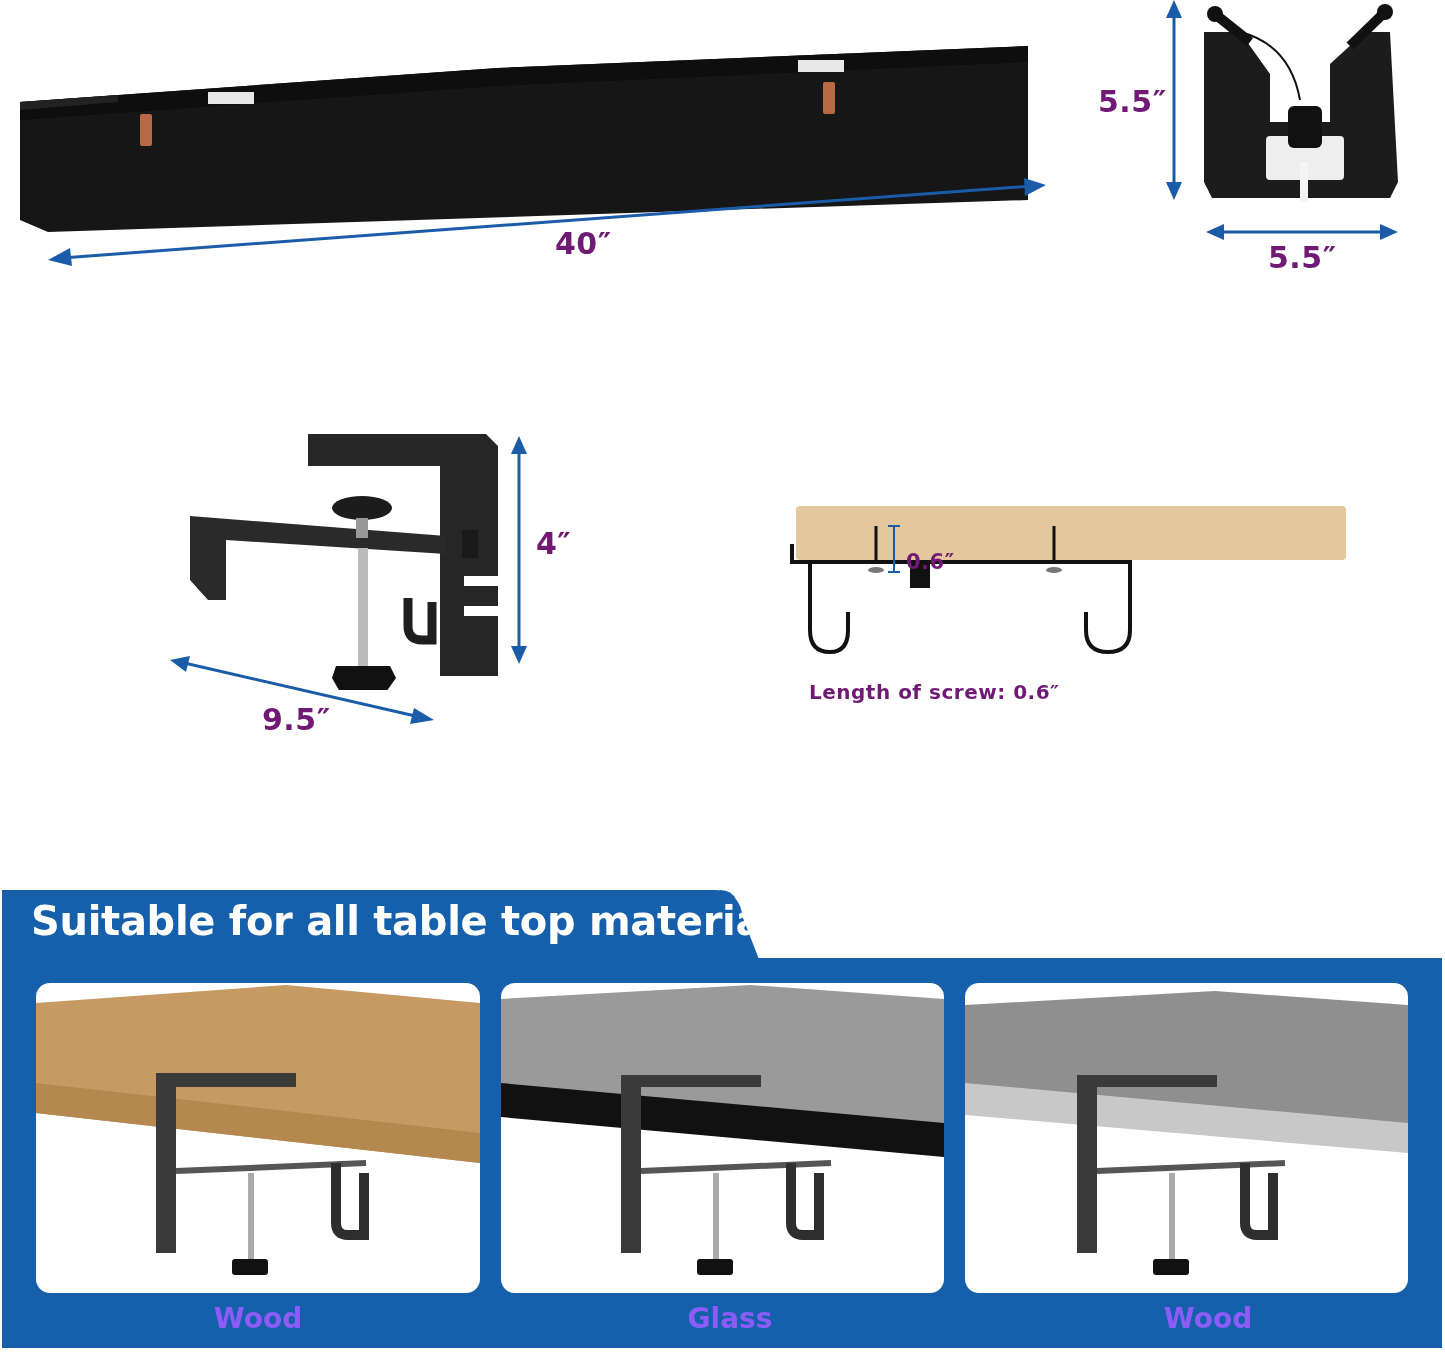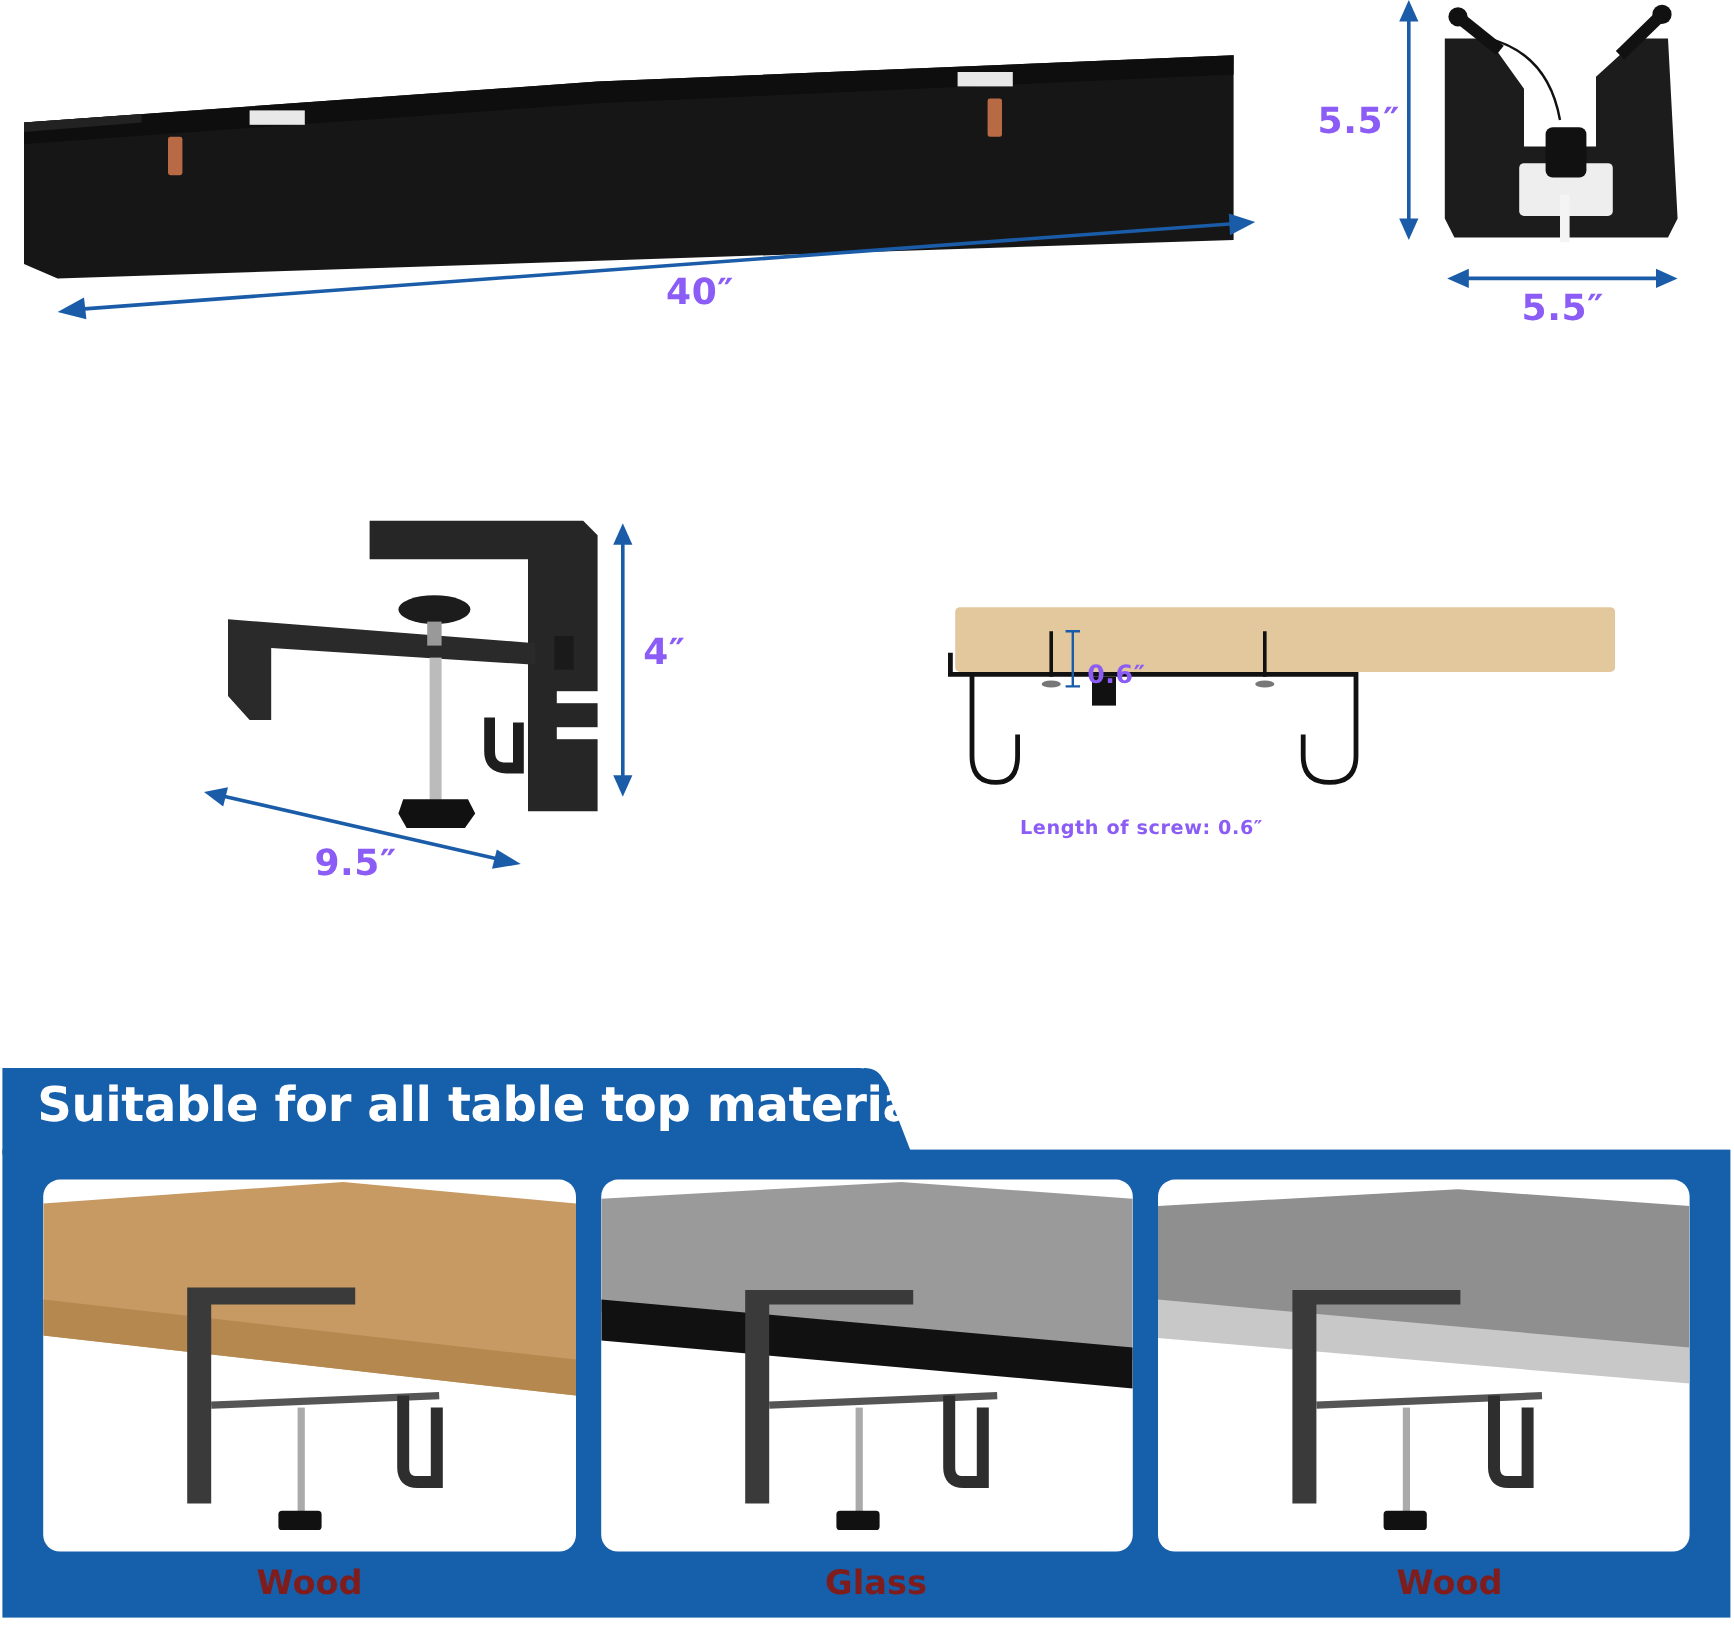--- a/index.html
+++ b/index.html
@@ -1,25 +1,25 @@
 <!DOCTYPE html>
 <html><head>
 <meta charset="utf-8">
 <style>
   html,body{margin:0;padding:0;background:#ffffff;}
   body{width:1445px;height:1354px;position:relative;overflow:hidden;font-family:"DejaVu Sans","Liberation Sans",sans-serif;}
   .abs{position:absolute;}
-  .dim{position:absolute;color:#8b5cf6;font-weight:bold;font-size:30px;letter-spacing:0.5px;}
+  .dim{position:absolute;color:#701a75;font-weight:bold;font-size:30px;letter-spacing:0.5px;}
   .arrow-svg{position:absolute;overflow:visible;}
   .panel{position:absolute;left:2px;top:958px;width:1440px;height:390px;background:#165fab;}
   .tab{position:absolute;left:2px;top:890px;width:740px;height:72px;background:#165fab;border-top-right-radius:26px;}
   .tab-slope{position:absolute;left:720px;top:890px;width:40px;height:72px;}
   .heading{position:absolute;left:18px;top:898px;color:#ffffff;font-weight:bold;font-size:40px;letter-spacing:-0.3px;margin-left:13px;}
   .card{position:absolute;top:983px;height:310px;background:#ffffff;border-radius:14px;overflow:hidden;}
-  .card-label{position:absolute;top:1302px;width:440px;text-align:center;color:#7f1d1d;font-weight:bold;font-size:28px;}
+  .card-label{position:absolute;top:1302px;width:440px;text-align:center;color:#8b5cf6;font-weight:bold;font-size:28px;}
 </style>
 </head>
 <body>
 
 <div class="abs" style="left:18px;top:40px;width:1030px;height:200px;">
   <svg width="1030" height="200" viewBox="0 0 1030 200">
     <polygon points="2,62 480,28 1010,6 1010,160 30,192 2,180" fill="#161616"></polygon>
     <polygon points="2,62 480,28 1010,6 1010,22 480,46 2,80" fill="#0e0e0e"></polygon>
     <polygon points="2,62 100,55 100,62 2,70" fill="#222"></polygon>
     <rect x="190" y="52" width="46" height="12" fill="#e8e8e8"></rect>
@@ -97,21 +97,21 @@
     <line x1="268" y1="26" x2="268" y2="64" stroke="#111" stroke-width="3"></line>
     <ellipse cx="90" cy="70" rx="8" ry="3" fill="#777"></ellipse>
     <ellipse cx="268" cy="70" rx="8" ry="3" fill="#777"></ellipse>
     <rect x="124" y="64" width="20" height="24" fill="#111"></rect>
     <line x1="108" y1="26" x2="108" y2="72" stroke="#1a5ca8" stroke-width="2"></line>
     <line x1="102" y1="26" x2="114" y2="26" stroke="#1a5ca8" stroke-width="2"></line>
     <line x1="102" y1="72" x2="114" y2="72" stroke="#1a5ca8" stroke-width="2"></line>
   </svg>
 </div>
 <div class="dim" style="left:906px;top:550px;font-size:21px;">0.6″</div>
-<div class="dim" style="left:850px;top:680px;font-size:16px;">Length of screw: 0.6″</div>
+<div class="dim" style="left:809px;top:680px;font-size:20px;">Length of screw: 0.6″</div>
 
 <div class="tab"></div>
 <svg class="tab-slope" viewBox="0 0 40 72" preserveAspectRatio="none">
   <path d="M0,0 Q12,0 16,10 L40,72 L0,72 Z" fill="#165fab"></path>
 </svg>
 <div class="panel"></div>
 <div class="heading">Suitable for all table top materials</div>
 
 <div class="card" style="left:36px;width:444px;">
   <svg width="444" height="310" viewBox="0 0 444 310">

